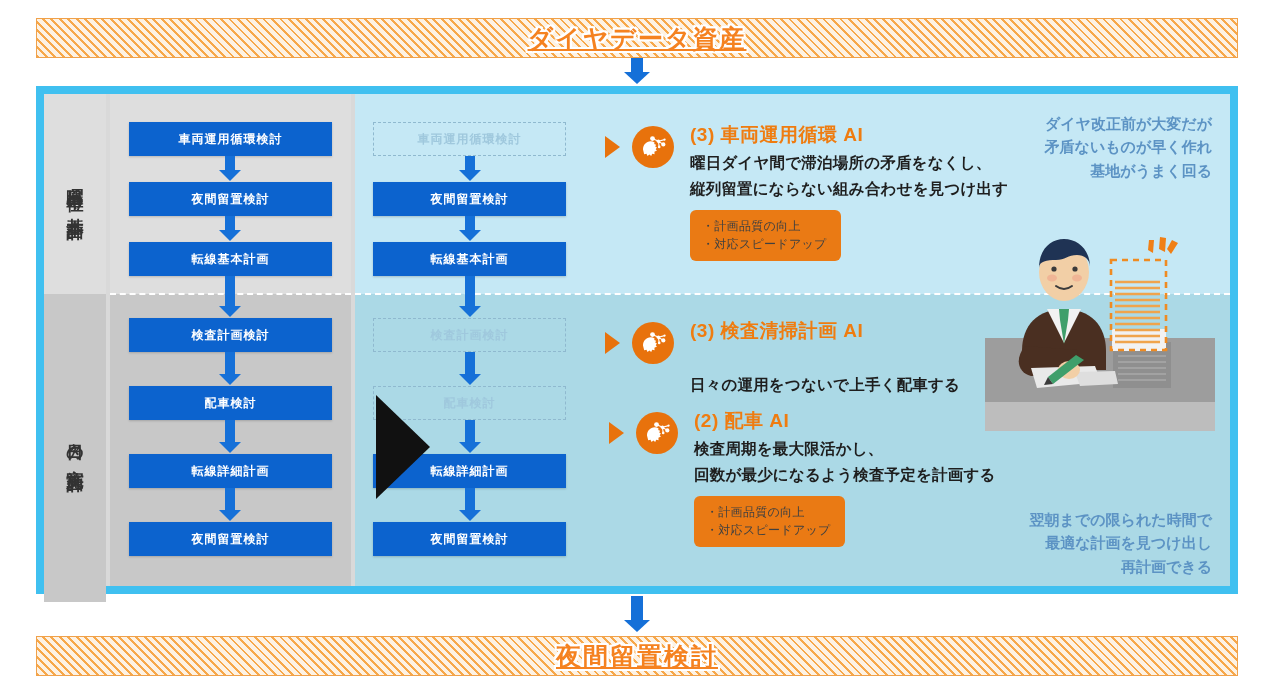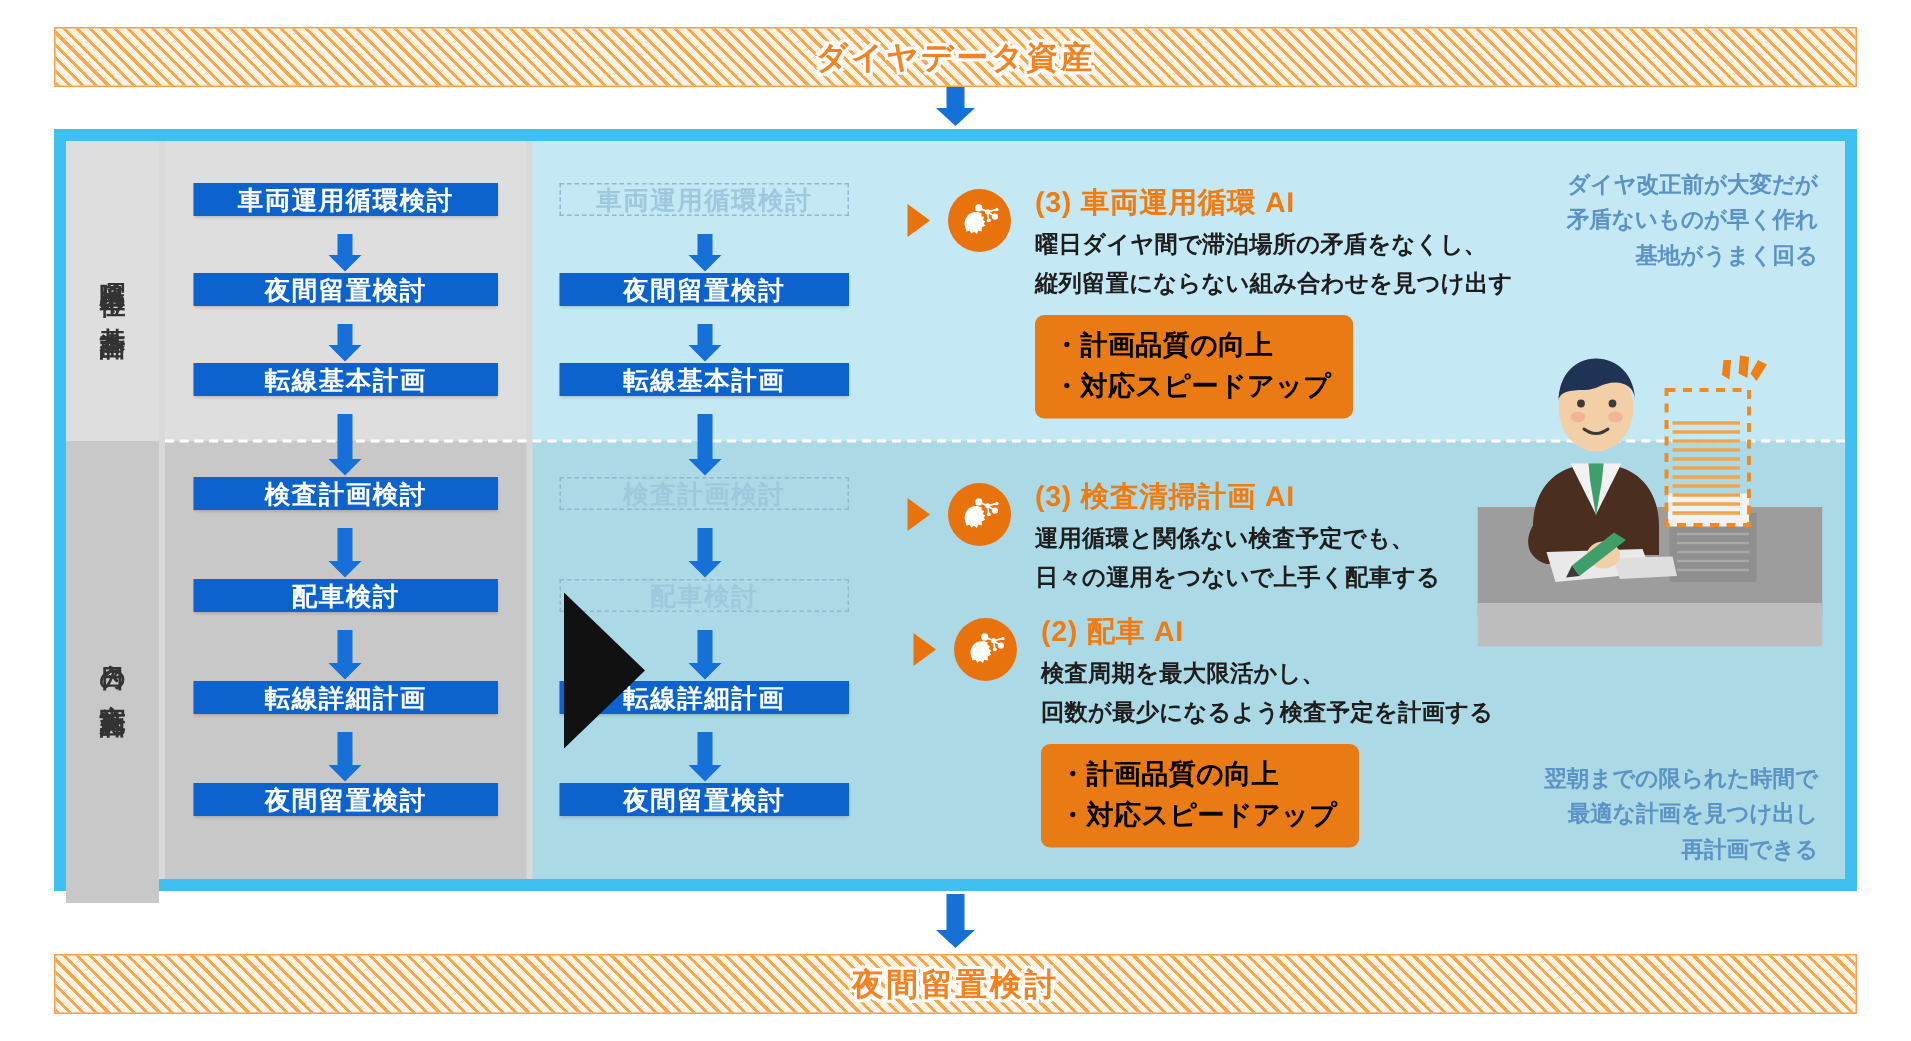--- a/index.html
+++ b/index.html
@@ -12,25 +12,26 @@
   .banner{
     position:absolute;left:36px;width:1202px;height:40px;
     background-color:#fdf0e0;
     background-image:repeating-linear-gradient(45deg,
         #f7a84a 0px,#f7a84a 2px,#fdf2e4 2px,#fdf2e4 6px);
     border:1px solid #f0a14a;
     box-sizing:border-box;
     display:flex;align-items:center;justify-content:center;
   }
   .banner-text{
-    font-size:21px;font-weight:bold;color:#f58220;
+    font-size:25px;font-weight:bold;color:#f58220;
     letter-spacing:2px;
     text-shadow:
       -2px -2px 0 #fff, 2px -2px 0 #fff, -2px 2px 0 #fff, 2px 2px 0 #fff,
       -2px 0 0 #fff, 2px 0 0 #fff, 0 -2px 0 #fff, 0 2px 0 #fff;
+    text-decoration: underline;
   }
   #banner-top{top:18px;}
   #banner-bottom{top:636px;}
 
   
   .big-down-arrow{position:absolute;left:631px;width:12px;}
   .big-down-arrow .shaft{width:12px;background:#1570d8;}
   .big-down-arrow .head{
     width:0;height:0;margin-left:-7px;
     border-left:13px solid transparent;border-right:13px solid transparent;
@@ -73,23 +74,23 @@
   #col-right .band-b{position:absolute;top:200px;left:0;right:0;bottom:0;background:#abd9e6;}
 
   .dash-divider{
     position:absolute;left:0;right:0;top:199px;height:0;
     border-top:2px dashed #ffffff;z-index:5;
   }
 
   
   .flow{position:absolute;z-index:6;}
   .fbox{
-    position:absolute;height:22px;
+    position:absolute;height:34px;
     display:flex;align-items:center;justify-content:center;
-    font-size:17px;font-weight:bold;color:#ffffff;
+    font-size:12px;font-weight:bold;color:#ffffff;
     background:#0c63ce;letter-spacing:1px;
     box-shadow:0 1px 2px rgba(0,0,0,.18);
   }
   .fbox.ghost{
     background:transparent;color:#9fc8dd;
     border:1.5px dashed #8fb9cf;box-shadow:none;
     box-sizing:border-box;
   }
   .vtick{position:absolute;width:10px;background:#1570d8;z-index:6;}
   .vtick-head{
@@ -132,21 +133,21 @@
   }
   .ai-line{
     position:absolute;font-size:15.5px;font-weight:bold;color:#1e1e1e;
     white-space:nowrap;letter-spacing:.2px;
   }
   .benefit{
     position:absolute;background:#ea7a14;border-radius:6px;
     padding:7px 14px 8px 12px;
   }
   .benefit div{
-    font-size:18px;font-weight:bold;color:#000000;line-height:1.5;
+    font-size:12px;font-weight:normal;color:#404040;line-height:1.5;
     white-space:nowrap;letter-spacing:.3px;
   }
 
   
   .note{
     position:absolute;text-align:right;z-index:9;
     font-size:15px;font-weight:bold;color:#5c93c4;line-height:1.55;
     white-space:nowrap;
   }
 
@@ -278,21 +279,20 @@
           <path d="M4 16.5c0-4.6 3.3-8.2 7.6-8.2 1.6 0 2.9.4 4 1.1l-.4 1.7 1.9.6-.9 1.9 1.7 1-1.2 1.6 1.3 1.2-2.6 1.3.2 2.6-2.4-.5-1 2.2-1.8-1.5-1.9 1.4-1-2.1-2.3.5z" fill="#ffffff"></path>
           <circle cx="13.5" cy="5.6" r="2.4" fill="#ffffff"></circle>
           <circle cx="19.4" cy="8.2" r="1.7" fill="#ffffff"></circle>
           <circle cx="24.3" cy="11.4" r="2.1" fill="#ffffff"></circle>
           <circle cx="20.2" cy="13.9" r="1.3" fill="#ffffff"></circle>
           <circle cx="25.6" cy="6.6" r="1.1" fill="#ffffff"></circle>
           <path d="M13.5 5.6 19.4 8.2 24.3 11.4M19.4 8.2 20.2 13.9M19.4 8.2 25.6 6.6" stroke="#ffffff" stroke-width="1.1" fill="none"></path>
         </svg>
       </div>
       <div class="ai-title" style="left:85px;top:8px;">(3) 検査清掃計画 AI</div>
-      <div class="ai-line" style="left:85px;top:39px;">運用循環と関係ない検査予定でも、</div>
       <div class="ai-line" style="left:85px;top:65px;">日々の運用をつないで上手く配車する</div>
     </div>
 
     <div class="callout" style="left:565px;top:306px;width:420px;height:165px;">
       <div class="tri-orange" style="left:0;top:22px;"></div>
       <div class="ai-circle" style="left:27px;top:12px;">
         <svg width="28" height="28" viewBox="0 0 28 28" aria-hidden="true">
           <path d="M4 16.5c0-4.6 3.3-8.2 7.6-8.2 1.6 0 2.9.4 4 1.1l-.4 1.7 1.9.6-.9 1.9 1.7 1-1.2 1.6 1.3 1.2-2.6 1.3.2 2.6-2.4-.5-1 2.2-1.8-1.5-1.9 1.4-1-2.1-2.3.5z" fill="#ffffff"></path>
           <circle cx="13.5" cy="5.6" r="2.4" fill="#ffffff"></circle>
           <circle cx="19.4" cy="8.2" r="1.7" fill="#ffffff"></circle>

